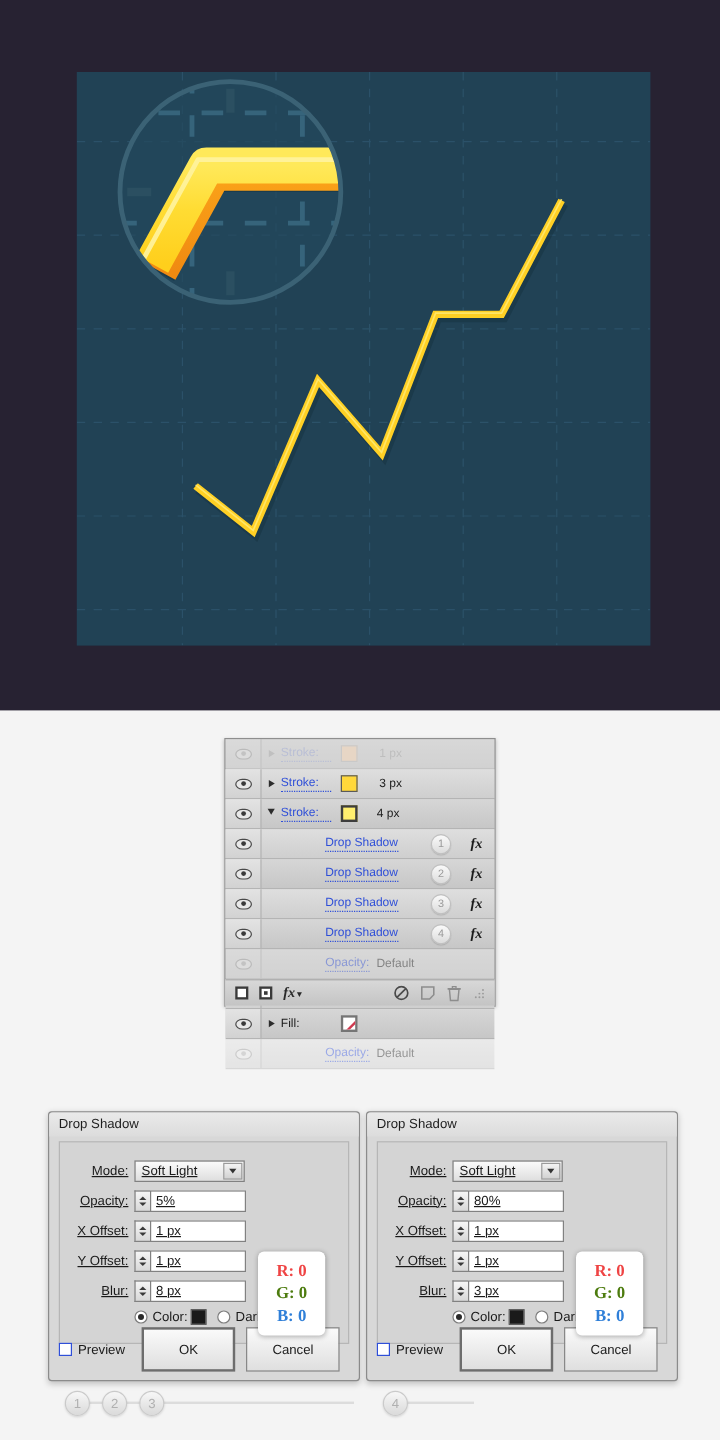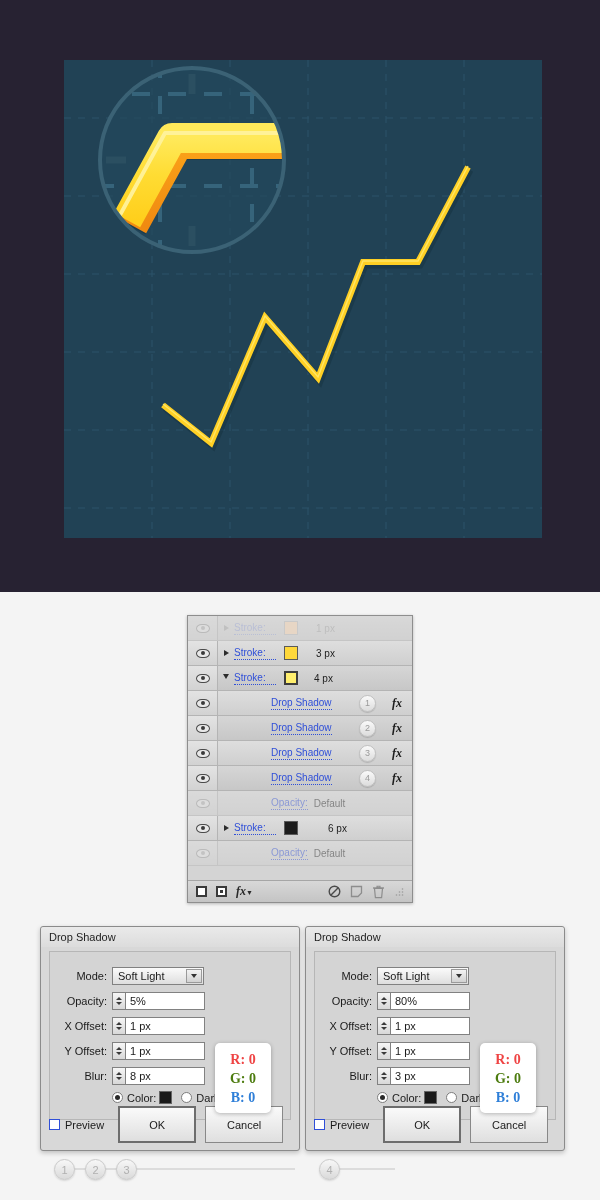--- a/index.html
+++ b/index.html
@@ -20,21 +20,21 @@
   }
   #artboard {
     position:absolute; left:64px; top:60px; width:478px; height:478px;
     background:#214255;
     overflow:hidden;
   }
 
   
   #layers-panel {
     position:absolute; left:187px; top:615px;
-    width:226px; height:288px;
+    width:226px; height:224px;
     background:#d4d4d4;
     border:1px solid #8e8e8e;
     box-shadow:0 1px 3px rgba(0,0,0,.25);
     font-size:10px;
     color:#1a1a1a;
   }
   .layer-row {
     display:flex; align-items:center;
     height:25px;
     border-bottom:1px solid #b4b4b4;
@@ -132,21 +132,21 @@
     height:20px; padding:4px 0 0 8px;
     font-size:11px; color:#1e1e1e;
     background:linear-gradient(to bottom,#eaeaea,#dcdcdc);
     border-radius:3px 3px 0 0;
   }
   .dlg-body {
     position:absolute; left:8px; top:24px; right:8px; bottom:30px;
     border:1px solid #b6b6b6;
     background:#d4d4d4;
   }
-  .frow { display:flex; align-items:center; height:19px; margin:0 0 6px 0; }
+  .frow { display:flex; align-items:center; height:19px; margin:0 0 6px 0;text-decoration:underline; }
   .frow .flabel { width:62px; text-align:right; padding-right:5px; font-size:11px; }
   .select-box {
     width:92px;height:18px;
     background:linear-gradient(to bottom,#fbfbfb,#dedede);
     border:1px solid #818181;
     display:flex;align-items:center;
     position:relative;
     padding-left:5px; font-size:11px;
   }
   .select-arrow {
@@ -392,20 +392,30 @@
         <span class="eye"></span>
       </div>
     <div class="tri-cell">
         <span class="tri"></span>
       </div>
     <span class="lbl-link" style="width:42px">Stroke:</span>
     <span class="swatch black" style="margin-left:8px"></span>
     <span class="px-val" style="margin-left:30px">6 px</span>
   </div>
 
+  <div class="layer-row alt">
+    <div class="eye-cell">
+        <span class="eye"></span>
+      </div>
+    <div class="tri-cell">
+        <span class="tri"></span>
+      </div>
+    <span style="width:42px;color:#1a1a1a;font-size:10px">Fill:</span>
+    <span class="swatch none" style="margin-left:8px"></span>
+  </div>
 
   <div class="layer-row dim">
     <div class="eye-cell">
         <span class="eye off"></span>
       </div>
     <span class="lbl-link" style="margin-left:53px">Opacity:</span>
     <span class="px-val" style="margin-left:6px">Default</span>
   </div>
 
   <div class="panel-footer">

